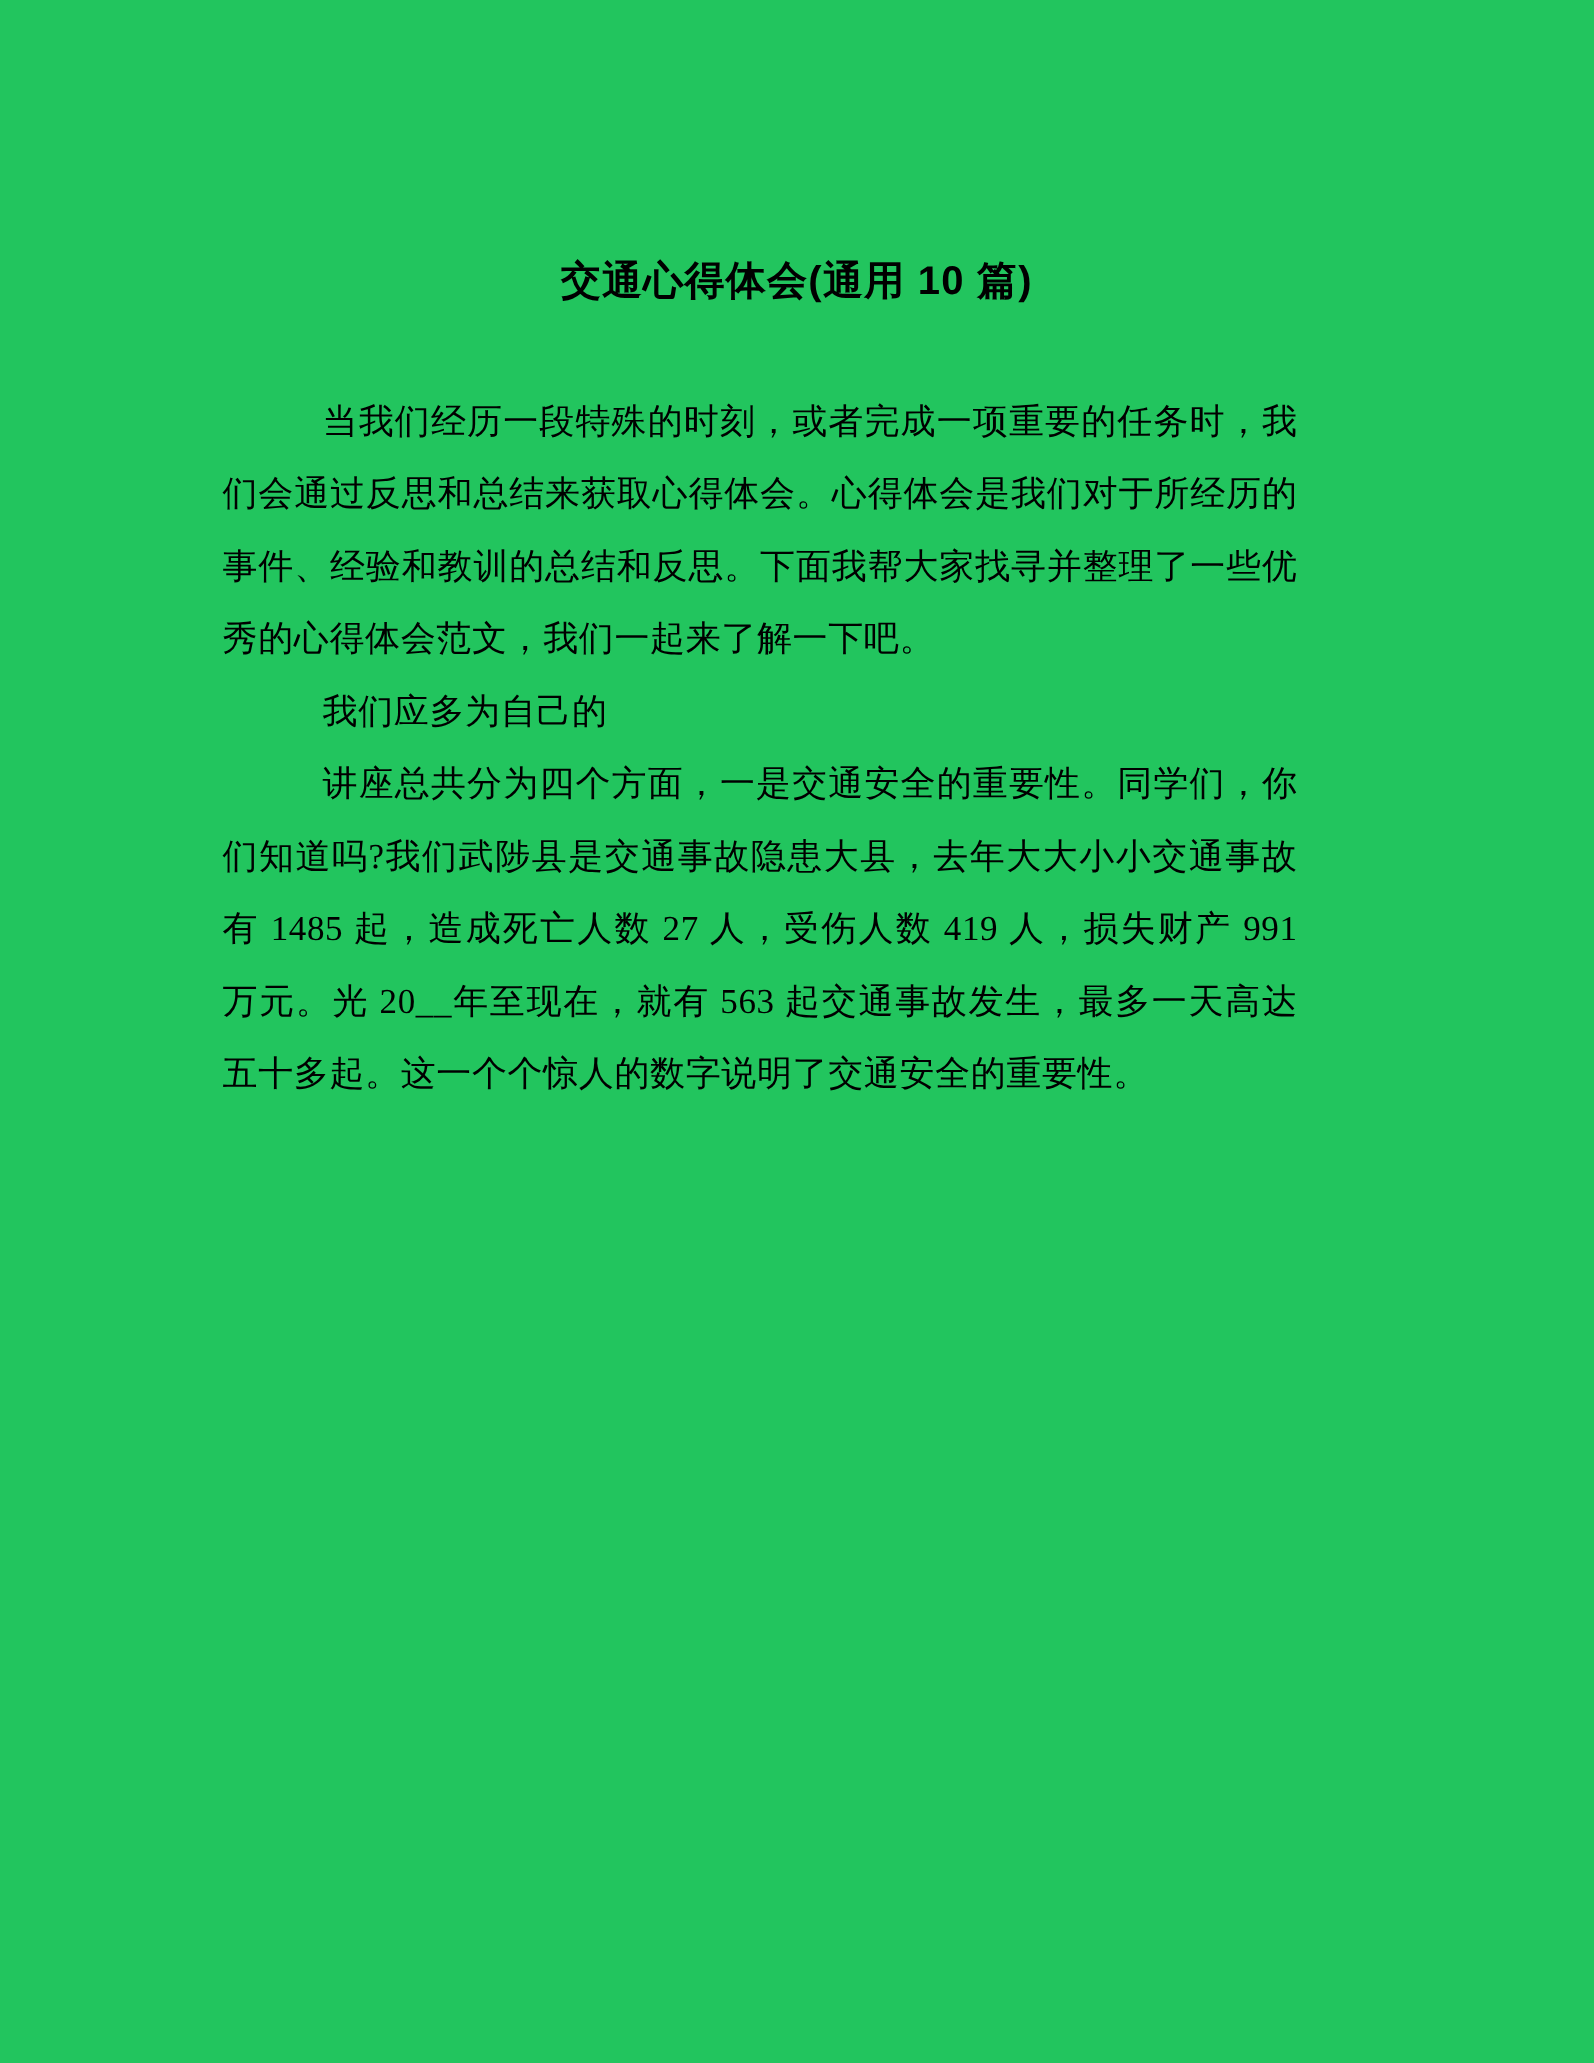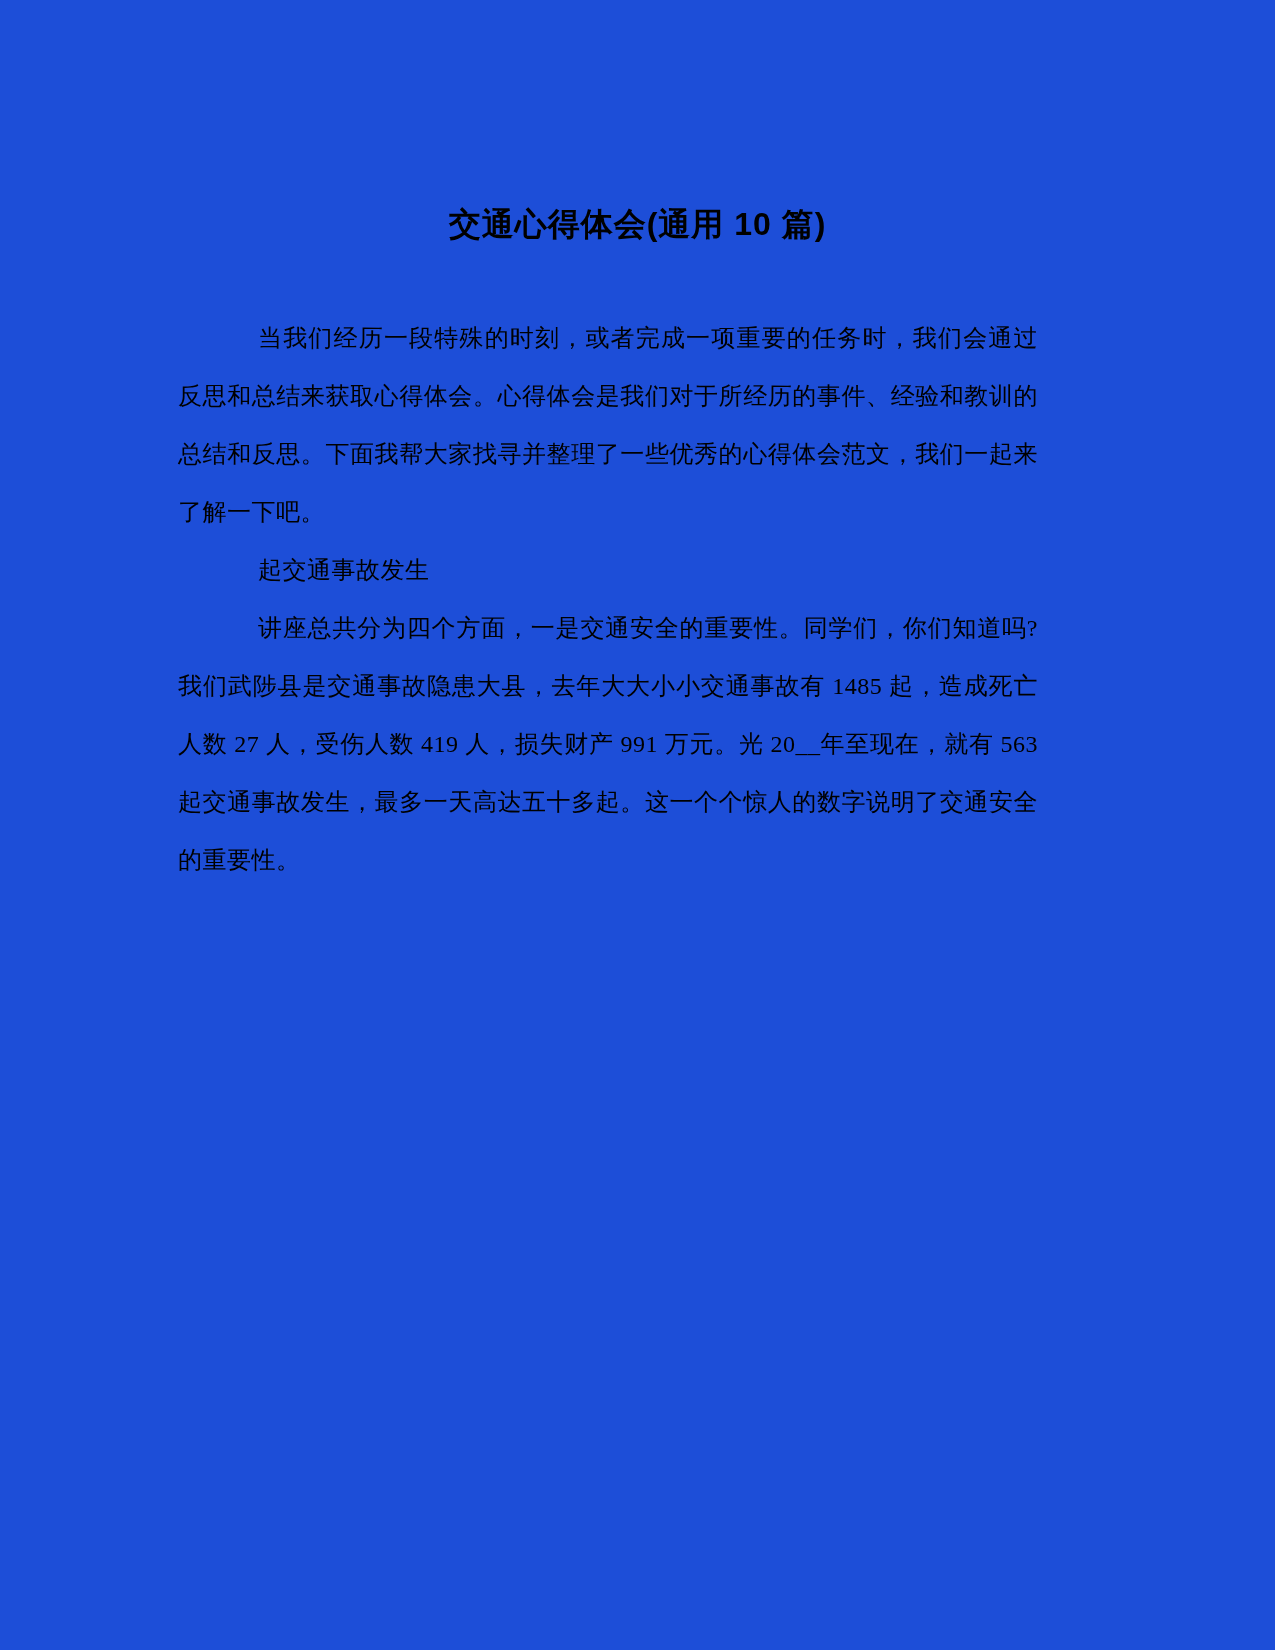--- a/index.html
+++ b/index.html
@@ -4,52 +4,52 @@
 <style>
   html, body {
     margin: 0;
     padding: 0;
     background: #ffffff;
   }
   .page {
     position: relative;
     width: 1275px;
     height: 1650px;
-    background: #1d4ed8;
+    background: #22c55e;
     box-sizing: border-box;
     padding: 203px 237px 0 178px;
     color: #000000;
     overflow: hidden;
   }
   .doc-title {
     margin: 0 -59px 62px 0; 
     text-align: center;
     font-family: "Liberation Sans", "DejaVu Sans", sans-serif;
     font-weight: bold;
     font-size: 32px;
     letter-spacing: 1px;
     color: #000000;
     white-space: nowrap;
   }
   .doc-body p {
     margin: 0;
     font-family: "Liberation Serif", "DejaVu Serif", serif;
-    font-size: 24px;
+    font-size: 28px;
     line-height: 58px;
     letter-spacing: 0.5px;
     text-align: justify;
     text-indent: 80px;
     color: #000000;
     word-break: break-all;
   }
 </style>
 </head>
 <body>
 
 <div class="page">
   <h1 class="doc-title">交通心得体会(通用 10 篇)</h1>
 
   <div class="doc-body">
     <p>当我们经历一段特殊的时刻，或者完成一项重要的任务时，我们会通过反思和总结来获取心得体会。心得体会是我们对于所经历的事件、经验和教训的总结和反思。下面我帮大家找寻并整理了一些优秀的心得体会范文，我们一起来了解一下吧。</p>
-    <p>起交通事故发生</p>
+    <p>我们应多为自己的</p>
     <p>讲座总共分为四个方面，一是交通安全的重要性。同学们，你们知道吗?我们武陟县是交通事故隐患大县，去年大大小小交通事故有 1485 起，造成死亡人数 27 人，受伤人数 419 人，损失财产 991 万元。光 20__年至现在，就有 563 起交通事故发生，最多一天高达五十多起。这一个个惊人的数字说明了交通安全的重要性。</p>
   </div>
 </div>
 
 </body></html>

